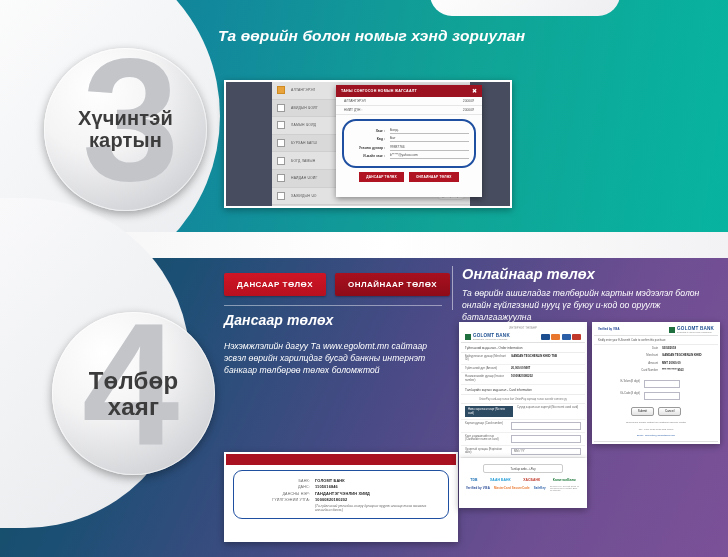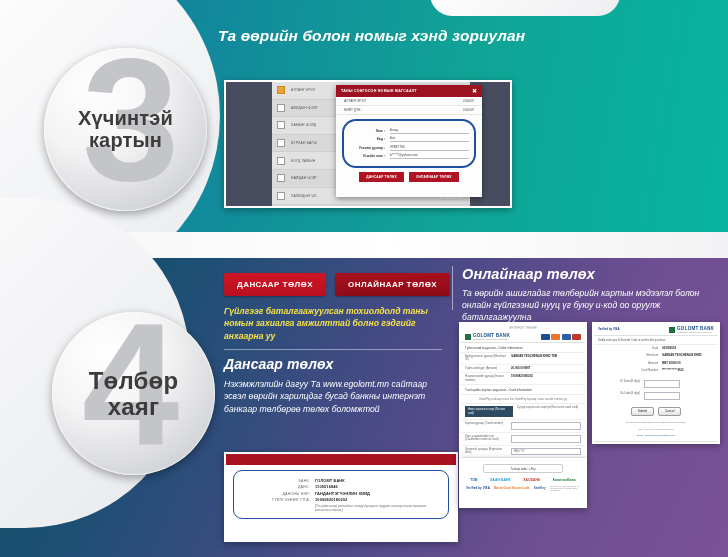--- a/index.html
+++ b/index.html
@@ -292,24 +292,23 @@
   <div class="gap-strip2"></div>
   <div class="gap-strip"></div>
   <div class="band4-cut"></div>
   <div class="vsep"></div>
 
   <div style="position:absolute;left:224px;top:265px;width:218px;z-index:5;">
     <div class="btnrow">
       <div class="redbtn">ДАНСААР ТӨЛӨХ</div>
       <div class="redbtn dark">ОНЛАЙНААР ТӨЛӨХ</div>
     </div>
-    <div class="yellow">Гүйлгээг баталгаажуулсан тохиолдолд таны номын захиалга амжилттай болно гэдгийг анхаарна уу</div>
     <div class="divline"></div>
     <div class="sec-title" style="font-size:14px;">Дансаар төлөх</div>
-    <div class="sec-sub" style="margin-top:4px;">Нэхэмжлэлийн дагуу Та www.egolomt.mn сайтаар эсвэл өөрийн харилцдаг бусад банкны интернэт банкаар төлбөрөө төлөх боломжтой</div>
+    <div class="sec-sub" style="margin-top:10px;">Нэхэмжлэлийн дагуу Та www.egolomt.mn сайтаар эсвэл өөрийн харилцдаг бусад банкны интернэт банкаар төлбөрөө төлөх боломжтой</div>
   </div>
 
   <div class="shot" id="shotbank">
     <div class="bk-hd"></div>
     <div class="bk-in">
       <div class="bk-r">
         <div class="bk-l">БАНК:</div>
         <div class="bk-v">ГОЛОМТ БАНК</div>
       </div>
       <div class="bk-r">

